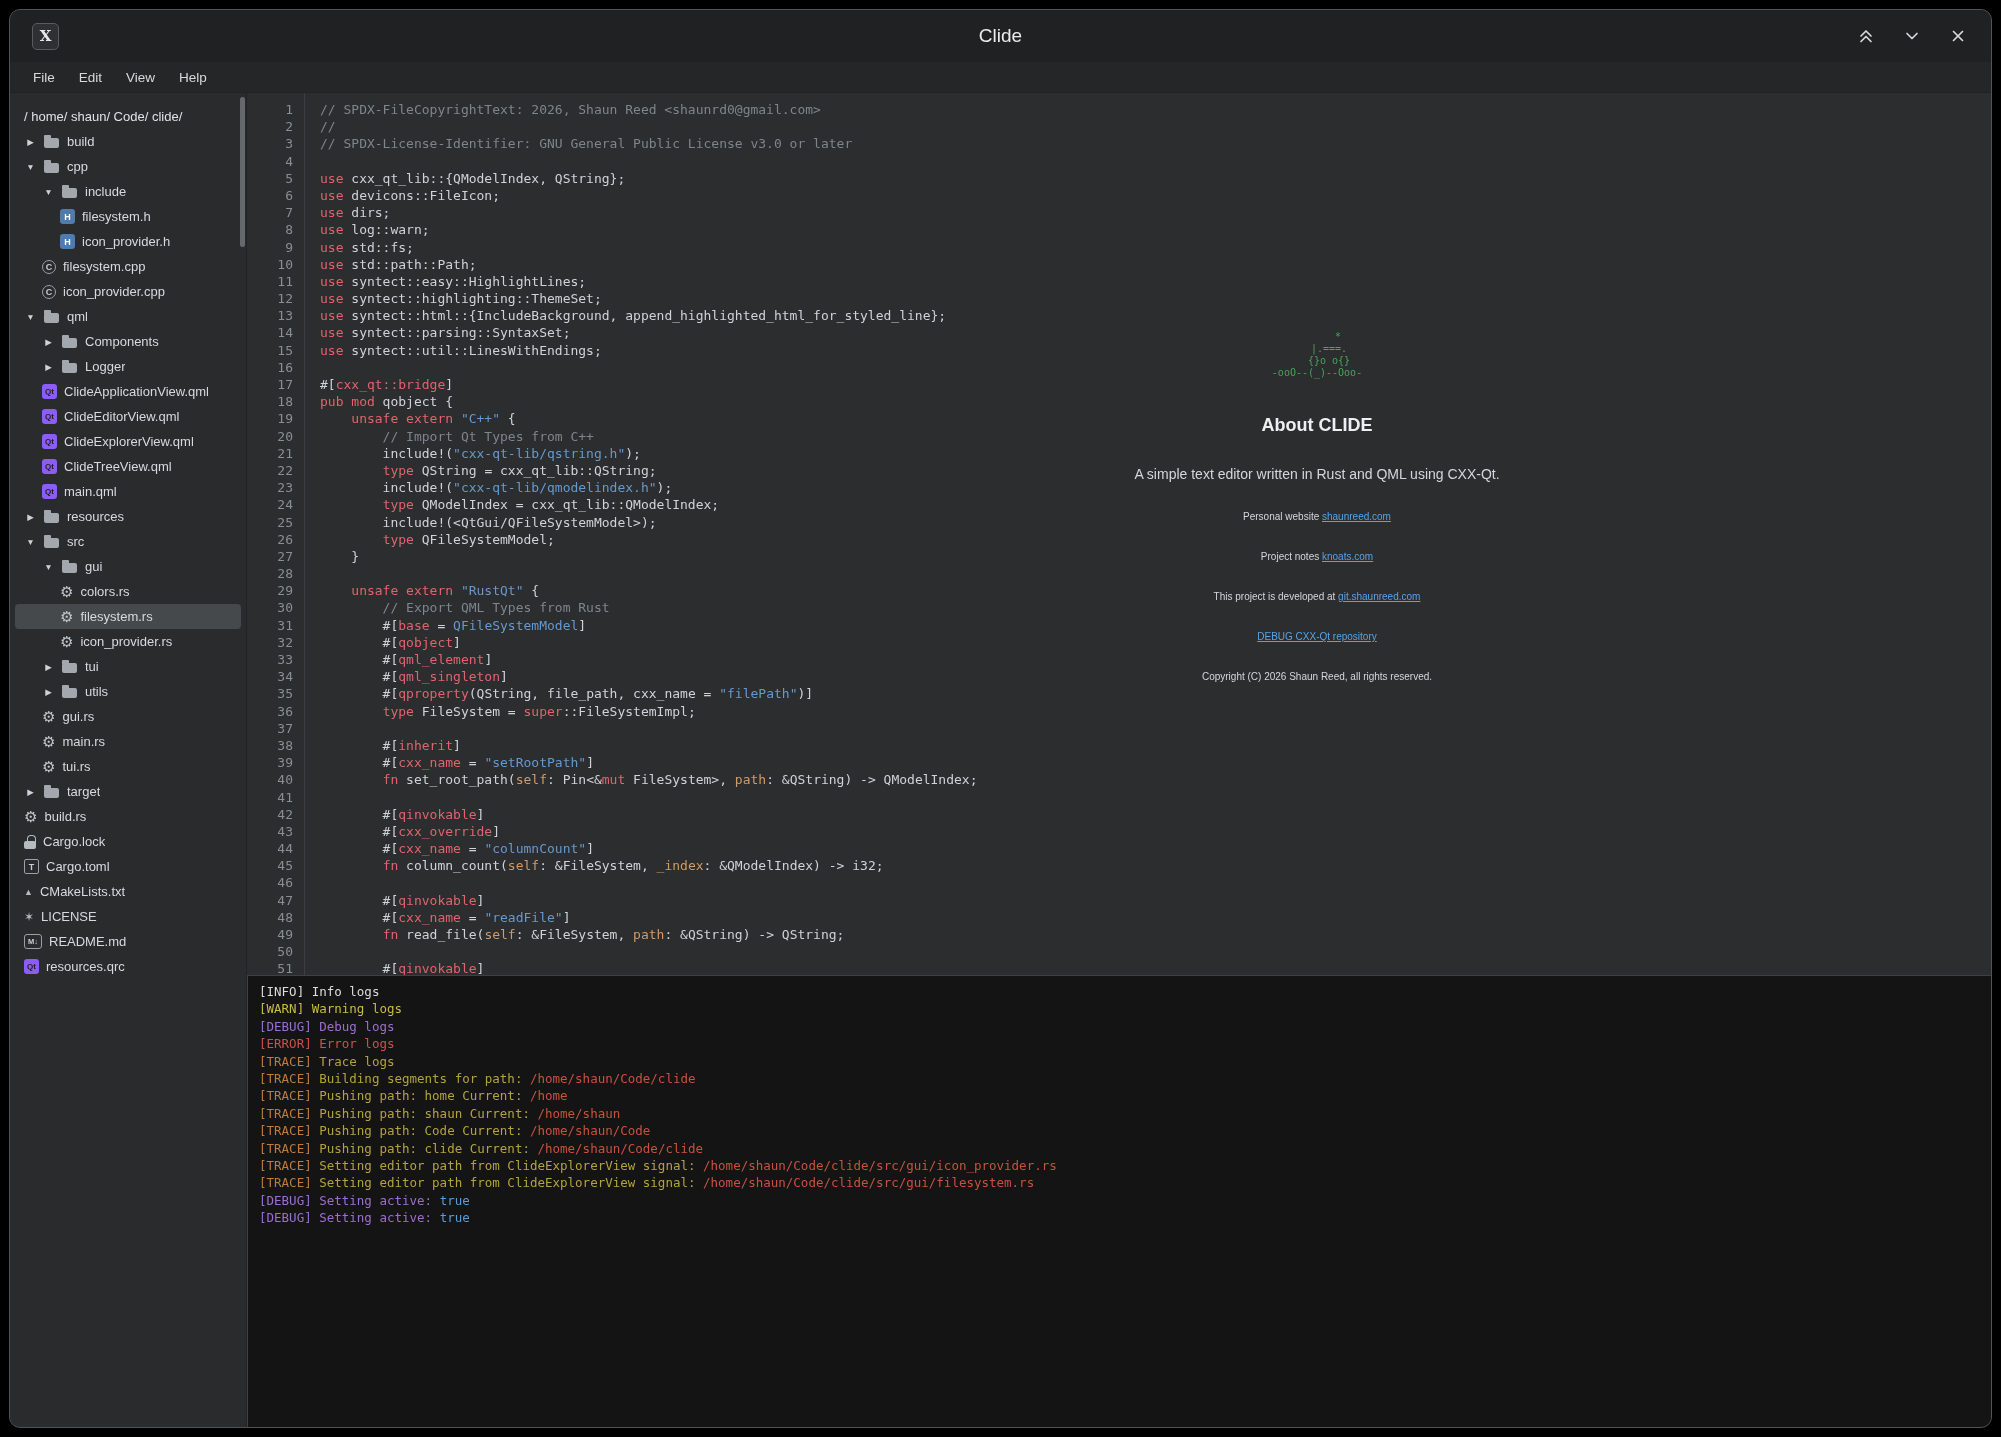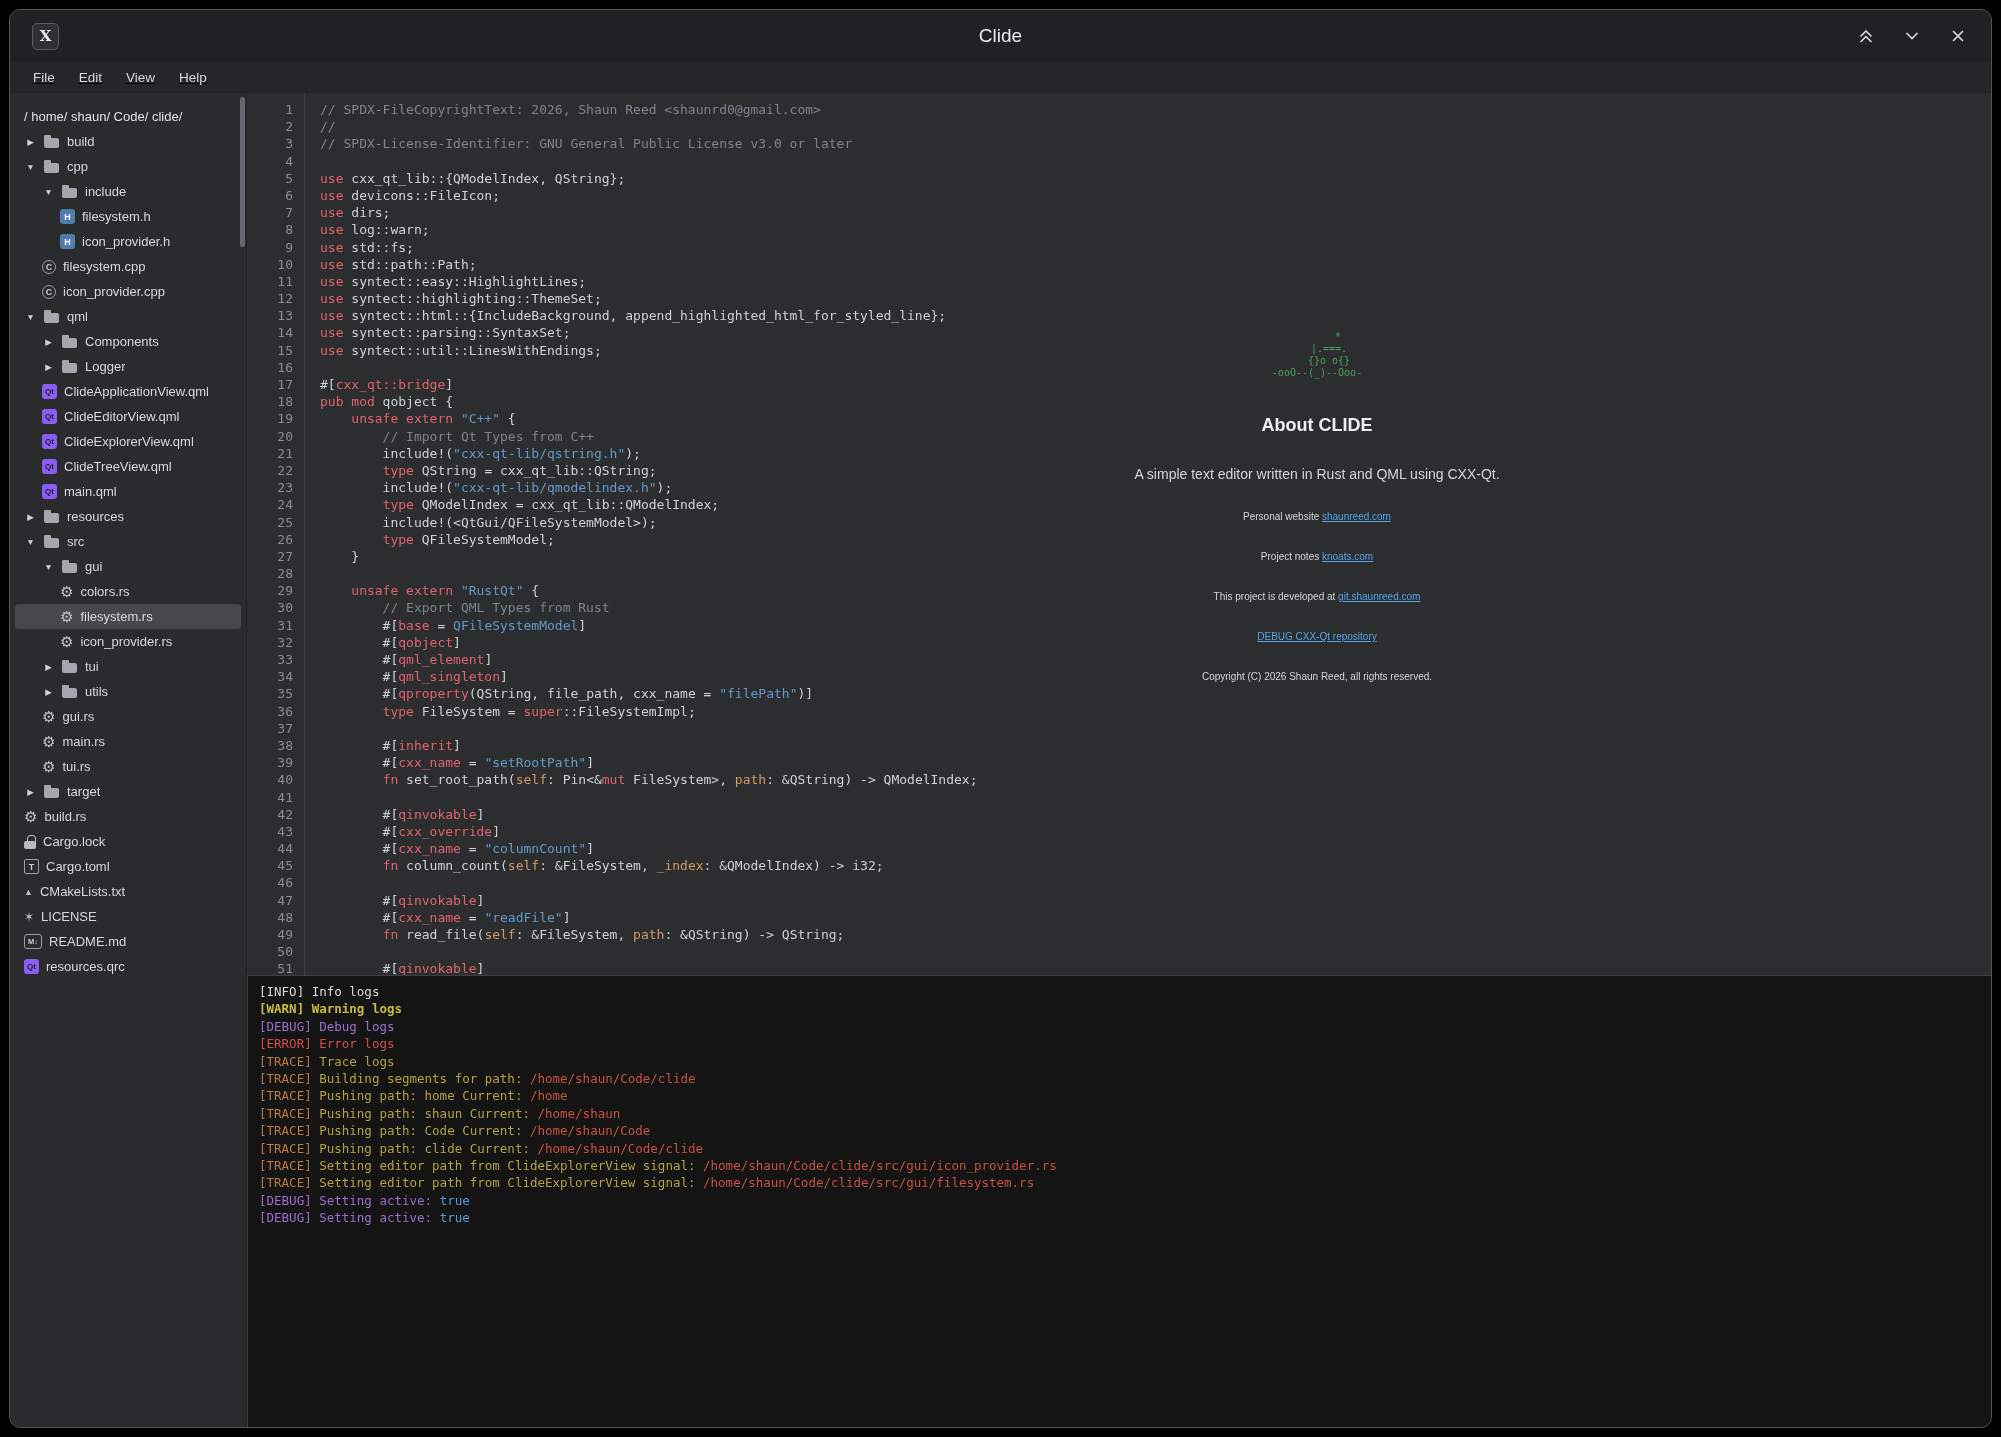--- a/index.html
+++ b/index.html
@@ -32,21 +32,20 @@
     color: #e9ebec; font-size: 19px;
   }
   .wcontrols { margin-left: auto; display: flex; gap: 24px; z-index: 2; }
   .wbtn { width: 22px; height: 22px; background: none; border: none; display: flex; align-items: center; justify-content: center; cursor: default; }
   .wbtn svg { stroke: #d6d8da; stroke-width: 1.7; fill: none; stroke-linecap: round; stroke-linejoin: round; }
   
   .menubar {
     height: 31px; flex: none; background: #242628;
     display: flex; align-items: center; padding: 0 12px; gap: 2px;
     border-bottom: 1px solid #202224;
-    text-decoration: underline;
   }
   .menu-item { padding: 4px 11px; font-size: 13.5px; color: #d7d9db; border-radius: 3px; }
   
   .content { flex: 1; display: flex; min-height: 0; }
   .sidebar {
     width: 237px; flex: none; background: #292b2d;
     border-right: 1px solid #202224;
     padding-top: 10px; position: relative; overflow: hidden;
   }
   .tree-root {
@@ -108,21 +107,21 @@
   .logpanel {
     height: 452px; flex: none;
     background: #141414;
     border-top: 1px solid #3e4144; border-left: 1px solid #3e4144;
     padding: 7px 11px;
     font: 12.5px "DejaVu Sans Mono", monospace; line-height: 17.4px;
     overflow: hidden;
   }
   .log-line { white-space: pre; }
   .lg-info  { color: #dcdcdc; }
-  .lg-warn  { color: #c9bd3f; font-weight: bold; }
+  .lg-warn  { color: #c9bd3f; }
   .lg-debug { color: #9c6fcf; }
   .lg-error { color: #cf4f4f; }
   .lg-trace { color: #bd7b3c; }
   .lg-tmsg  { color: #b3a33f; }
   .lg-tpath { color: #c7523f; }
   .lg-val   { color: #5b9bd5; }
 </style>
 </head>
 <body>
 

